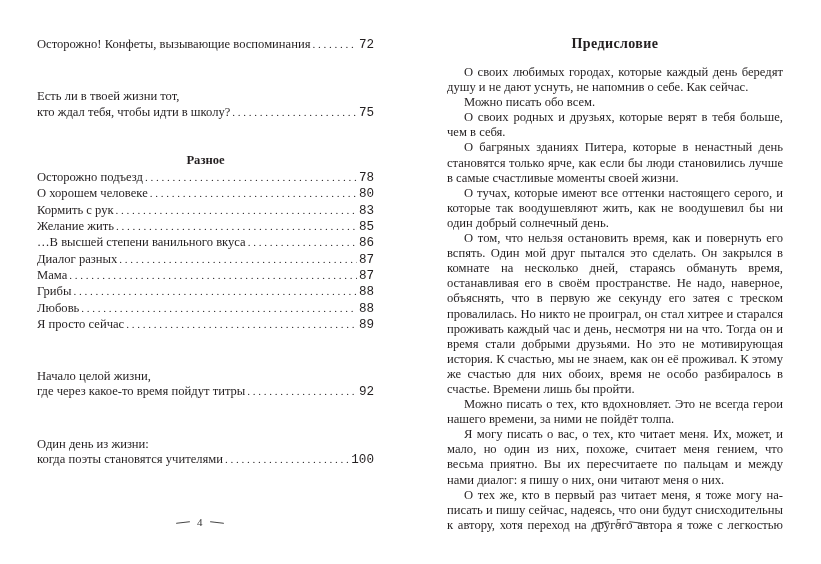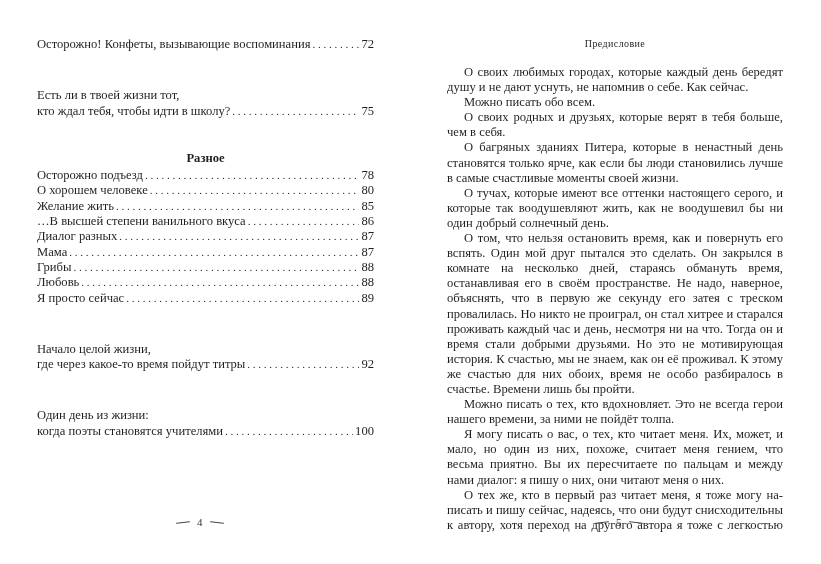--- a/index.html
+++ b/index.html
@@ -8,37 +8,37 @@
   .page { position: absolute; top: 0; height: 396px; }
   #left-page { left: 0; width: 410px; }
   #right-page { left: 410px; width: 411px; }
 
   
   .toc { position: absolute; left: 37px; top: 37px; width: 337px; font-size: 12.6px; line-height: 15.3px; }
   .toc-line { display: flex; align-items: baseline; white-space: nowrap; }
   .toc-line .t { flex: 0 0 auto; }
   .toc-line .dots { flex: 1 1 auto; overflow: hidden; margin: 0 2px; letter-spacing: 1.2px; }
   .toc-line .dots::before { content: ". . . . . . . . . . . . . . . . . . . . . . . . . . . . . . . . . . . . . . . . . . . . . . . . . . . . . . . . . . . . . . . . . . . . . . . . . . . . . . . . . . . . . . . . . . . . . . ."; letter-spacing: 0px; font-size: 11px; }
-  .toc-line .n { flex: 0 0 auto; }
+  .toc-line .n { flex: 0 0 auto; font-family: Liberation Mono, monospace; }
   .toc-plain { white-space: nowrap; margin-top: 36px; }
   .toc-heading { text-align: center; font-weight: bold; font-size: 12.6px; margin: 11px 0 2px 0; line-height: 15.3px; }
 
   
   .folio { position: absolute; top: 516px; display: flex; align-items: center; gap: 7px;
            font-size: 11px; color: #333; }
   .folio .orn { display: inline-block; width: 14px; height: 3px; position: relative; }
   .folio .orn::before { content: ""; position: absolute; left: 0; right: 0; top: 1px; height: 1.3px; background: #444; border-radius: 1px; }
   .folio .orn.l::before { transform: skewY(-6deg); }
   .folio .orn.r::before { transform: skewY(6deg); }
   #folio-left { left: 176px; }
   #folio-right { left: 185px; }
 
   
   .preface { position: absolute; left: 37px; top: 35px; width: 336px; }
-  .preface h1 { margin: 0 0 12px 0; text-align: center; font-size: 10px; font-weight: normal; letter-spacing: 0.4px; line-height: 18px; }
+  .preface h1 { margin: 0 0 12px 0; text-align: center; font-size: 14px; font-weight: bold; letter-spacing: 0.4px; line-height: 18px; }
   .preface p { margin: 0; font-size: 12.6px; line-height: 15.1px; text-align: justify; text-indent: 17px; hyphens: manual; }
   .preface p.last { text-align-last: justify; }
 </style>
 </head>
 <body>
 
 <div class="page" id="left-page">
   <div class="toc">
     <div class="toc-line">
       <span class="t">Осторожно! Конфеты, вызывающие воспоминания</span>
@@ -56,20 +56,25 @@
     <div id="sec0">
         <div class="toc-line">
           <span class="t">Осторожно подъезд</span>
           <span class="dots"></span>
           <span class="n">78</span>
         </div>
         <div class="toc-line">
           <span class="t">О хорошем человеке</span>
           <span class="dots"></span>
           <span class="n">80</span>
+        </div>
+        <div class="toc-line">
+          <span class="t">Кормить с рук</span>
+          <span class="dots"></span>
+          <span class="n">83</span>
         </div>
         <div class="toc-line">
           <span class="t">Желание жить</span>
           <span class="dots"></span>
           <span class="n">85</span>
         </div>
         <div class="toc-line">
           <span class="t">…В высшей степени ванильного вкуса</span>
           <span class="dots"></span>
           <span class="n">86</span>

